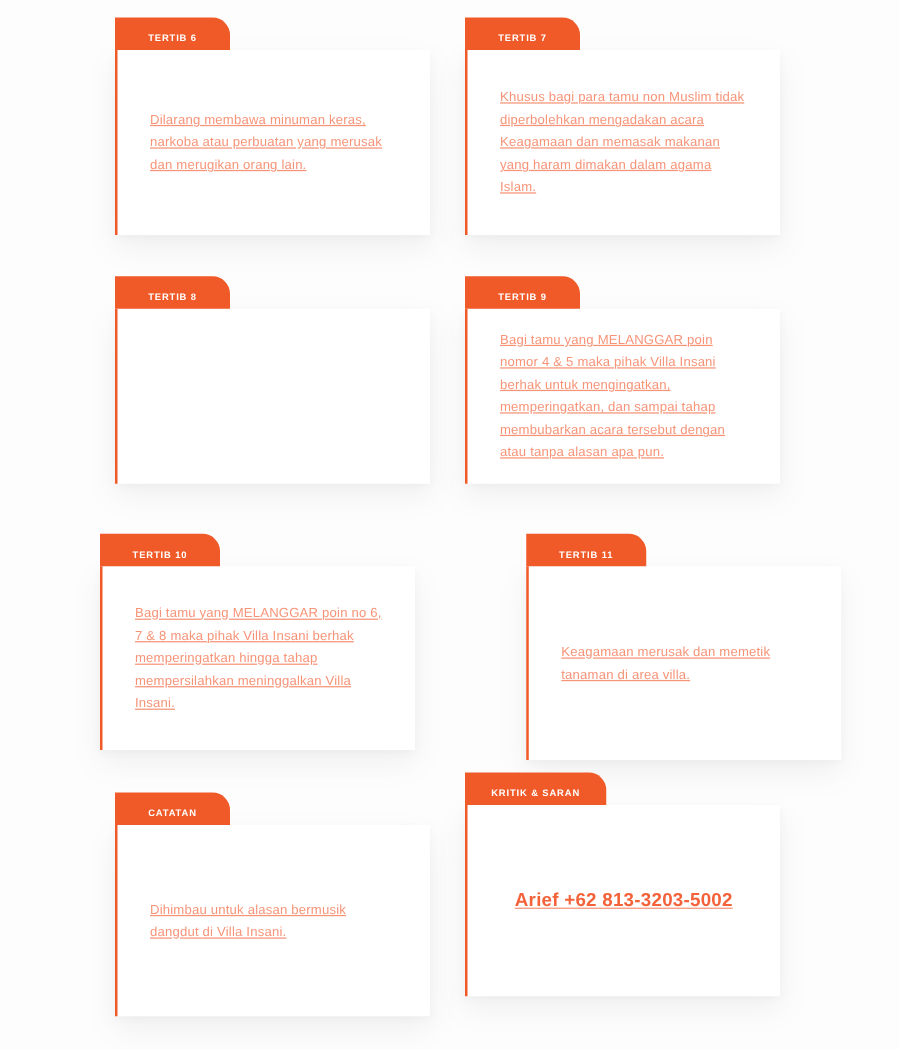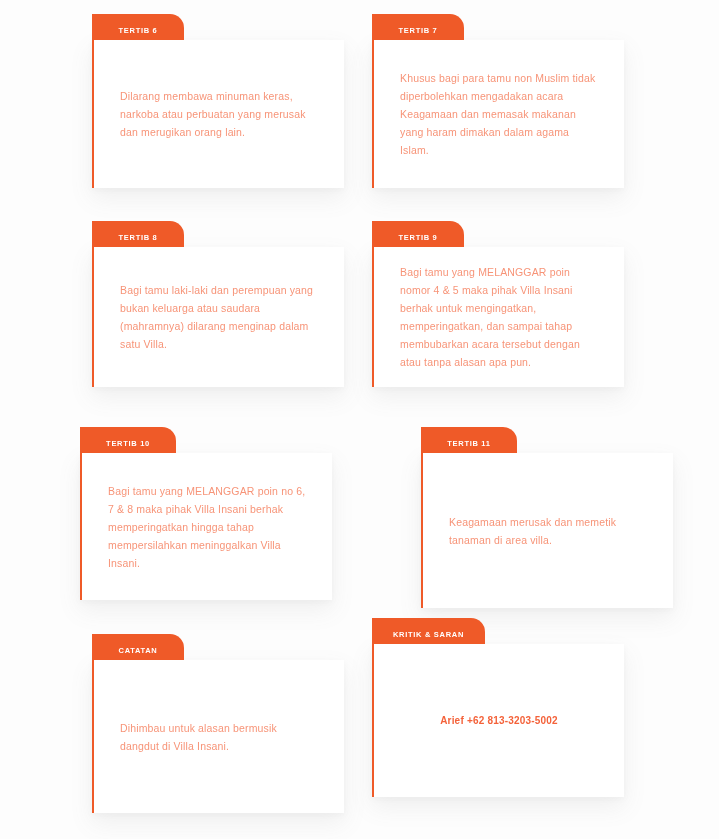--- a/index.html
+++ b/index.html
@@ -71,36 +71,37 @@
 
   
   .card-body {
     position: absolute;
     left: 28px;
     right: 26px;
     color: #f79478;
     font-size: 10.5px;
     line-height: 1.72;
     letter-spacing: 0.15px;
+    text-decoration: underline;
   }
   .card-body p {
     margin: 0;
   }
 
   
   .body-center {
     top: 50%;
     transform: translateY(-50%);
   }
 
   .contact {
     text-align: center;
     color: #f4623a;
     font-weight: 700;
-    font-size: 10px;
+    font-size: 15px;
     letter-spacing: 0.2px;
   }
 </style>
 </head>
 <body>
 
 <div class="board">
 
   <div class="card" style="left:92px; top:40px; width:252px; height:148px;">
     <div class="tab w-sm">
@@ -116,23 +117,20 @@
       <span class="tab-label">TERTIB 7</span>
     </div>
     <div class="card-body body-center">
       <p>Khusus bagi para tamu non Muslim tidak diperbolehkan mengadakan acara Keagamaan dan memasak makanan yang haram dimakan dalam agama Islam.</p>
     </div>
   </div>
 
   <div class="card" style="left:92px; top:247px; width:252px; height:140px;">
     <div class="tab w-sm">
       <span class="tab-label">TERTIB 8</span>
-    </div>
-    <div class="card-body body-center">
-      <p>Bagi tamu laki-laki dan perempuan yang bukan keluarga atau saudara (mahramnya) dilarang menginap dalam satu Villa.</p>
     </div>
   </div>
 
   <div class="card" style="left:372px; top:247px; width:252px; height:140px;">
     <div class="tab w-sm">
       <span class="tab-label">TERTIB 9</span>
     </div>
     <div class="card-body body-center">
       <p>Bagi tamu yang MELANGGAR poin nomor 4 &amp; 5 maka pihak Villa Insani berhak untuk mengingatkan, memperingatkan, dan sampai tahap membubarkan acara tersebut dengan atau tanpa alasan apa pun.</p>
     </div>

